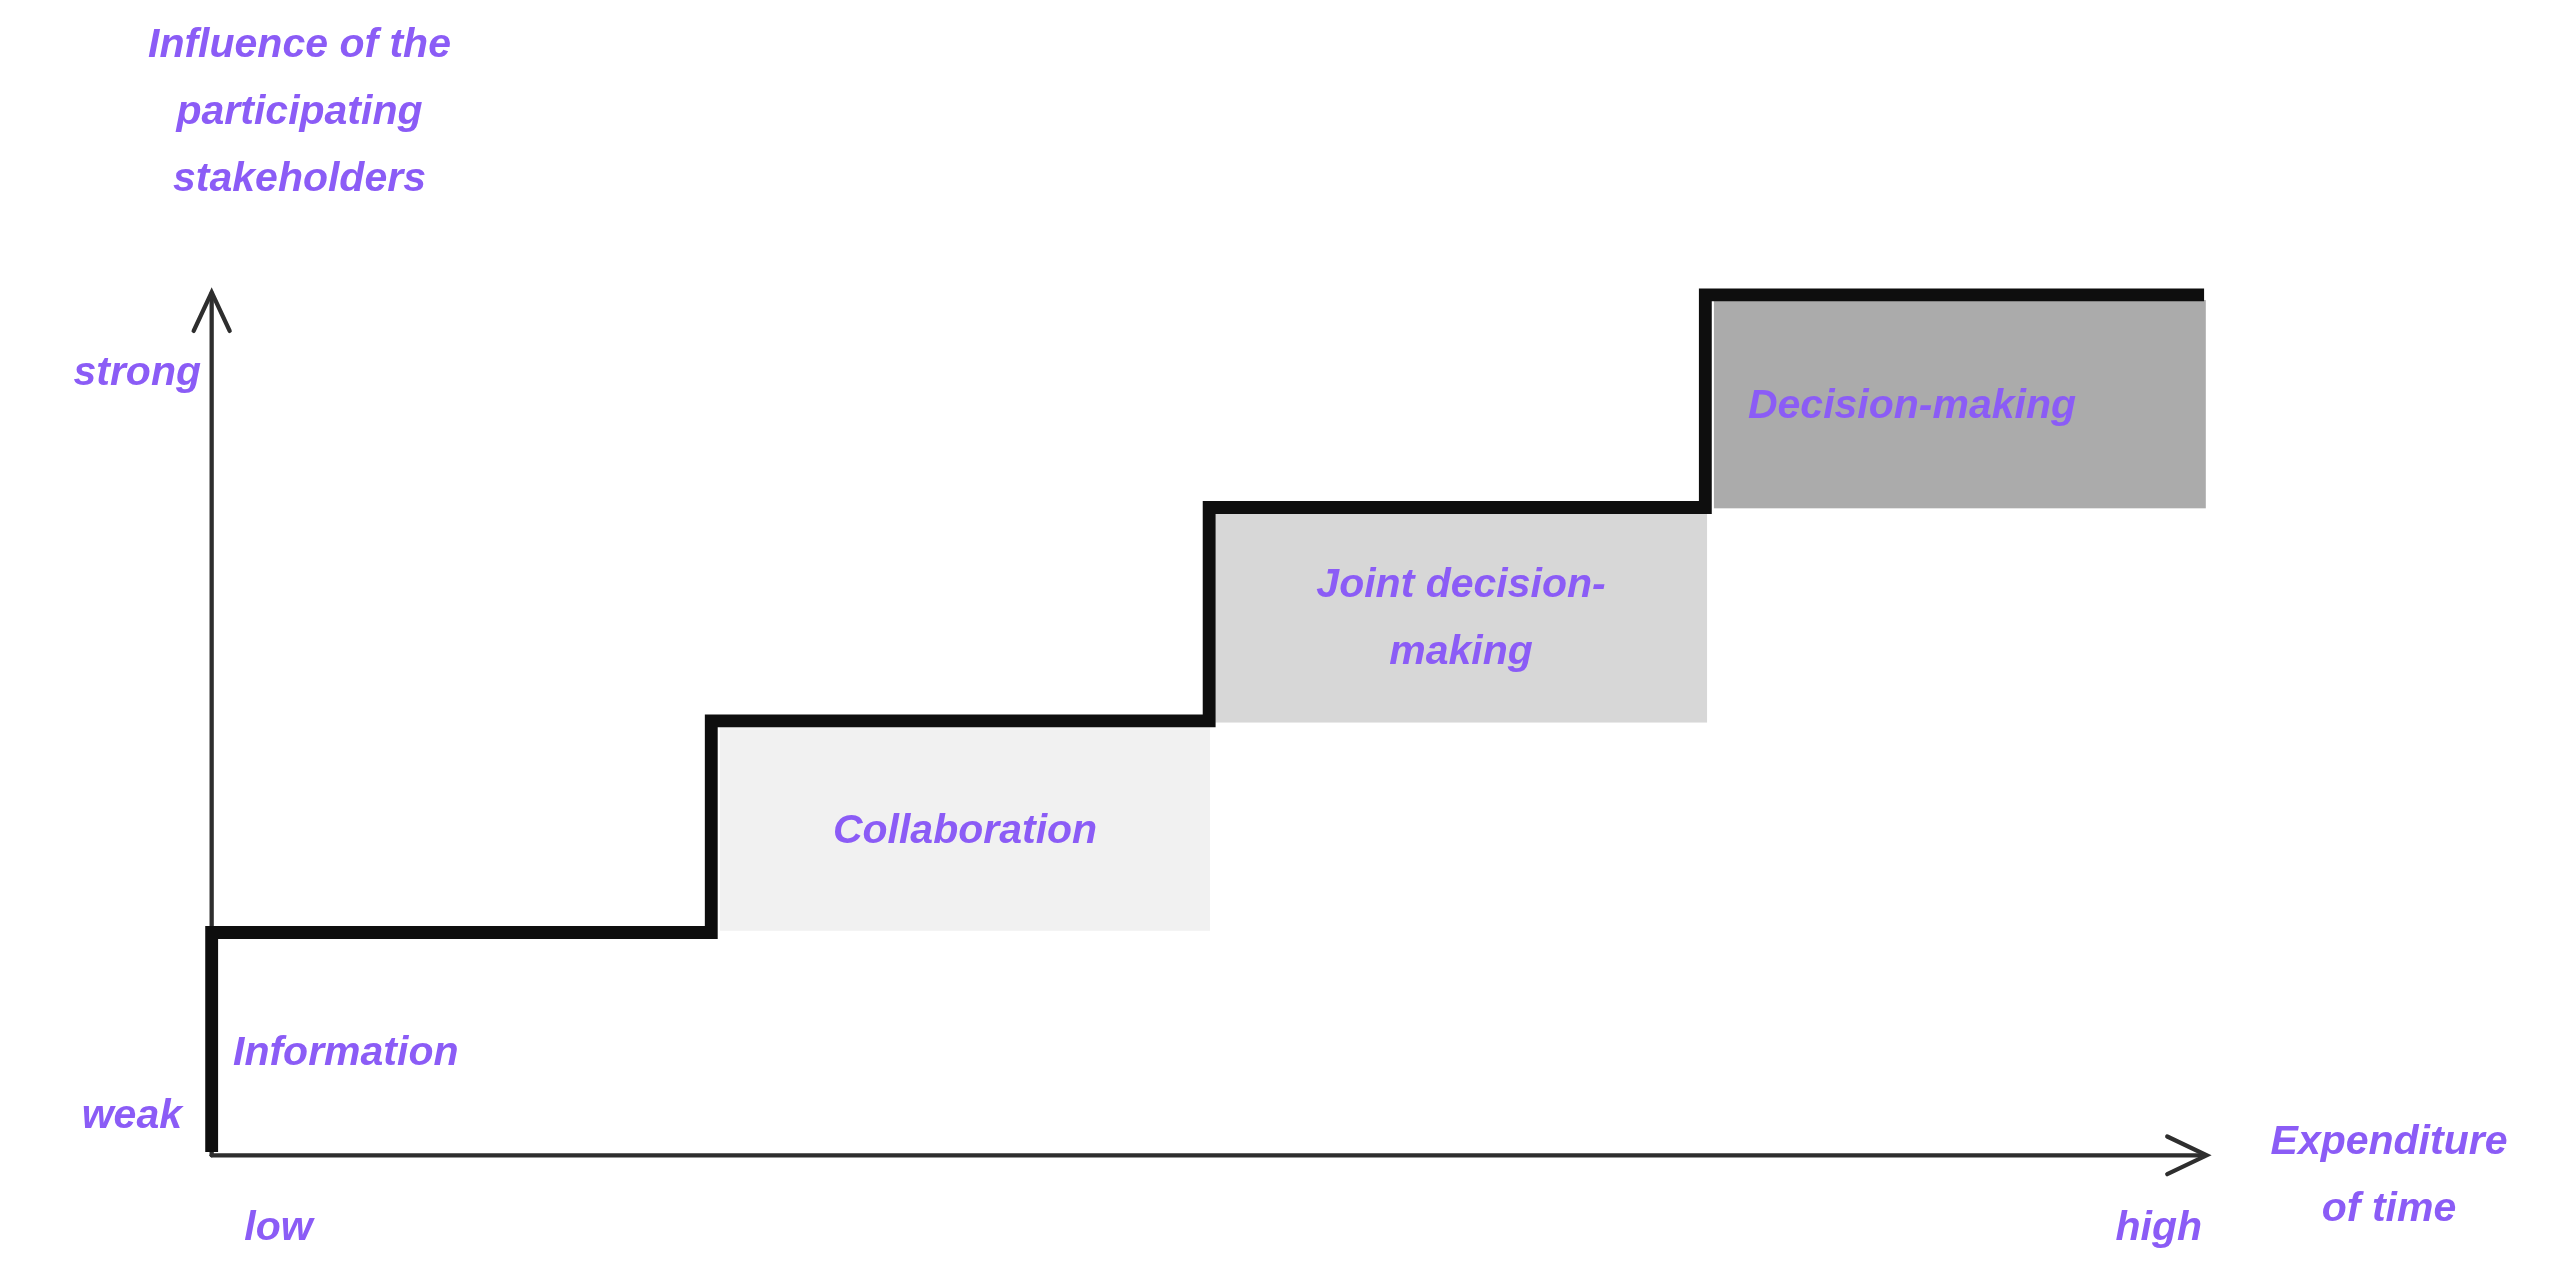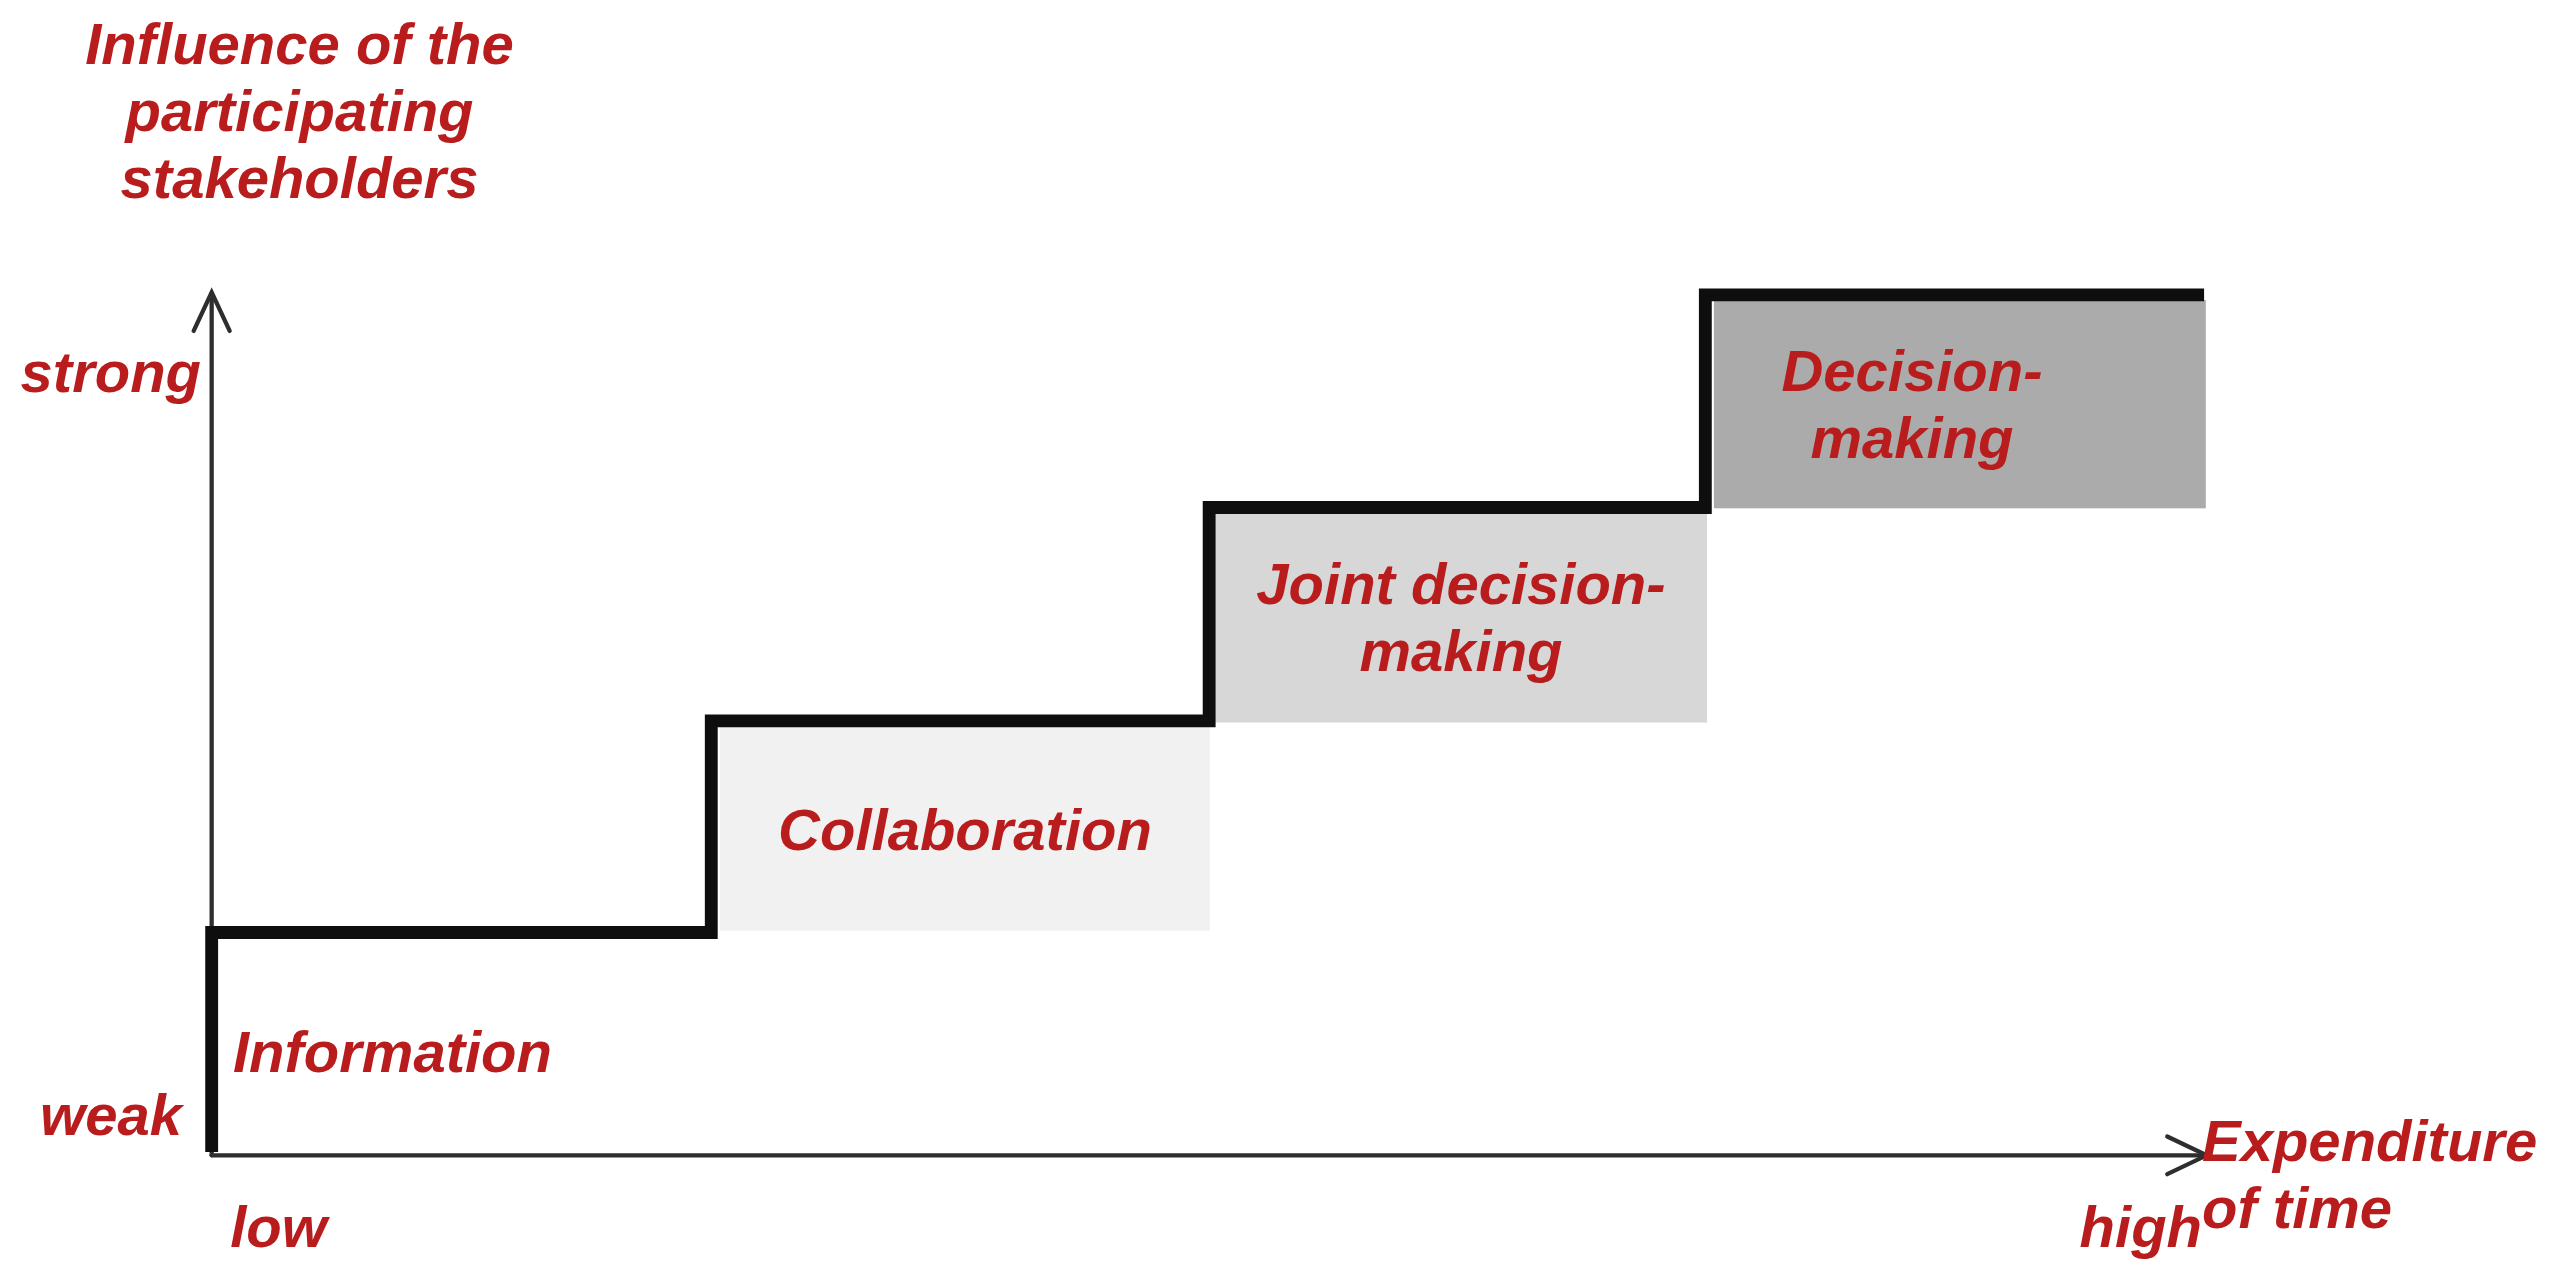--- a/index.html
+++ b/index.html
@@ -11,30 +11,30 @@
   .layer{position:absolute;left:0;top:0;}
 
   
   .stair{fill:none;stroke:#0e0e0e;stroke-width:15;stroke-linejoin:miter;stroke-linecap:butt;}
   .axis{fill:none;stroke:#2e2e2e;stroke-width:5;stroke-linejoin:miter;stroke-linecap:round;}
 
   
   .lbl{
     position:absolute;
     font-style:italic;font-weight:600;
-    color:#b91c1c;
-    font-size:58px;line-height:67px;
+    color:#8b5cf6;
+    font-size:41px;line-height:67px;
     white-space:pre-line;
   }
   .t-ytitle{left:51px;top:10.3px;width:497px;text-align:center;}
   .t-strong{left:0px;top:338px;width:201px;text-align:right;}
   .t-weak{left:0px;top:1081px;width:182px;text-align:right;}
   .t-low{left:193px;top:1193px;width:171px;text-align:center;}
   .t-high{left:2031px;top:1193px;width:171px;text-align:right;}
-  .t-xtitle{left:2202px;top:1107px;width:374px;text-align:left;}
+  .t-xtitle{left:2202px;top:1107px;width:374px;text-align:center;}
   .t-info{left:233px;top:1018px;width:514px;text-align:left;}
 
   .box-label{
     position:absolute;display:flex;align-items:center;justify-content:center;
     text-align:center;
   }
   .t-collab{left:720px;top:727px;width:490px;height:204px;}
   .t-jdm{left:1215px;top:512px;width:492px;height:210px;}
   .t-dm{left:1714px;top:300px;width:396px;height:208px;}
 </style>

